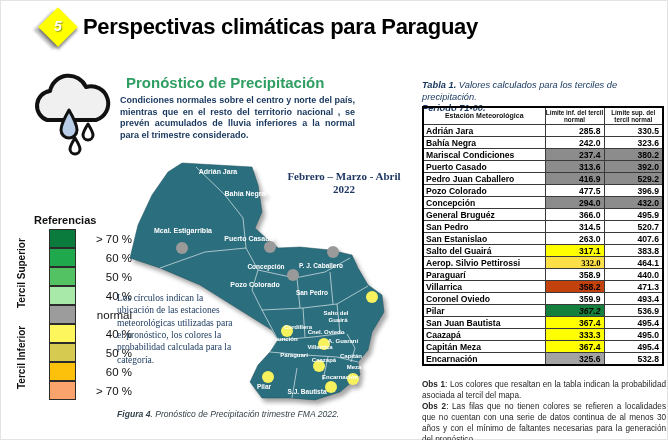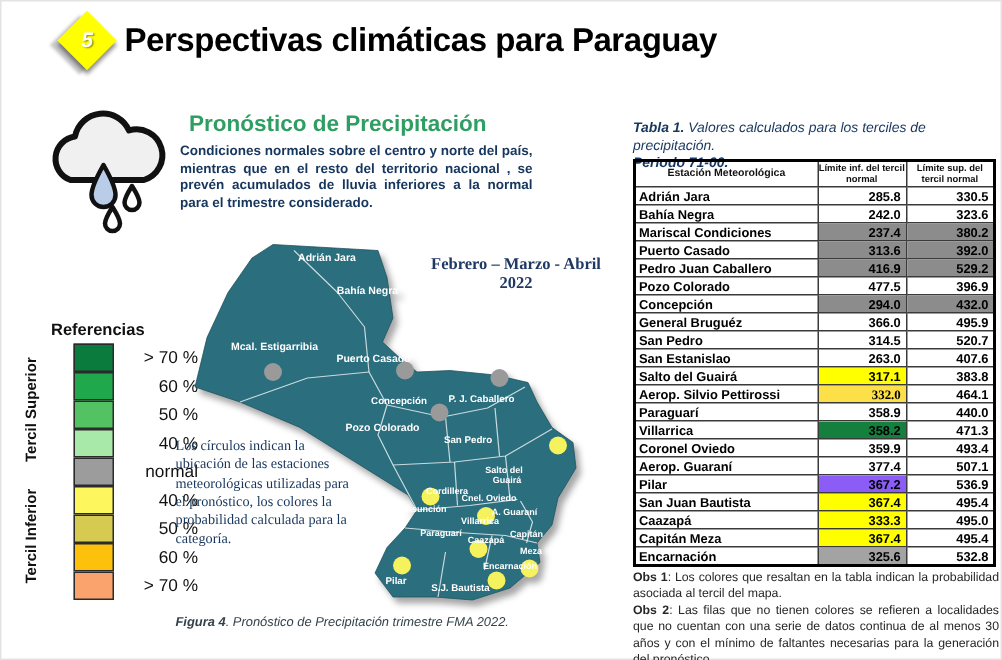--- a/index.html
+++ b/index.html
@@ -260,36 +260,31 @@
         <td class="num" style="background: #fde047; font-family: Liberation Serif, serif;">332.0</td>
         <td class="num">464.1</td>
       </tr>
       <tr>
         <td class="st">Paraguarí</td>
         <td class="num">358.9</td>
         <td class="num">440.0</td>
       </tr>
       <tr>
         <td class="st">Villarrica</td>
-        <td class="num" style="background: #15803d;">358.2</td>
+        <td class="num" style="background: #c2410c;">358.2</td>
         <td class="num">471.3</td>
       </tr>
       <tr>
         <td class="st">Coronel Oviedo</td>
         <td class="num">359.9</td>
         <td class="num">493.4</td>
       </tr>
       <tr>
-        <td class="st">Aerop. Guaraní</td>
-        <td class="num">377.4</td>
-        <td class="num">507.1</td>
-      </tr>
-      <tr>
         <td class="st">Pilar</td>
-        <td class="num" style="background: #8b5cf6;">367.2</td>
+        <td class="num" style="background: #15803d; font-style: italic;">367.2</td>
         <td class="num">536.9</td>
       </tr>
       <tr>
         <td class="st">San Juan Bautista</td>
         <td class="num" style="background: rgb(255, 255, 0);">367.4</td>
         <td class="num">495.4</td>
       </tr>
       <tr>
         <td class="st">Caazapá</td>
         <td class="num" style="background: rgb(255, 255, 0); margin-left: 15px;">333.3</td>

